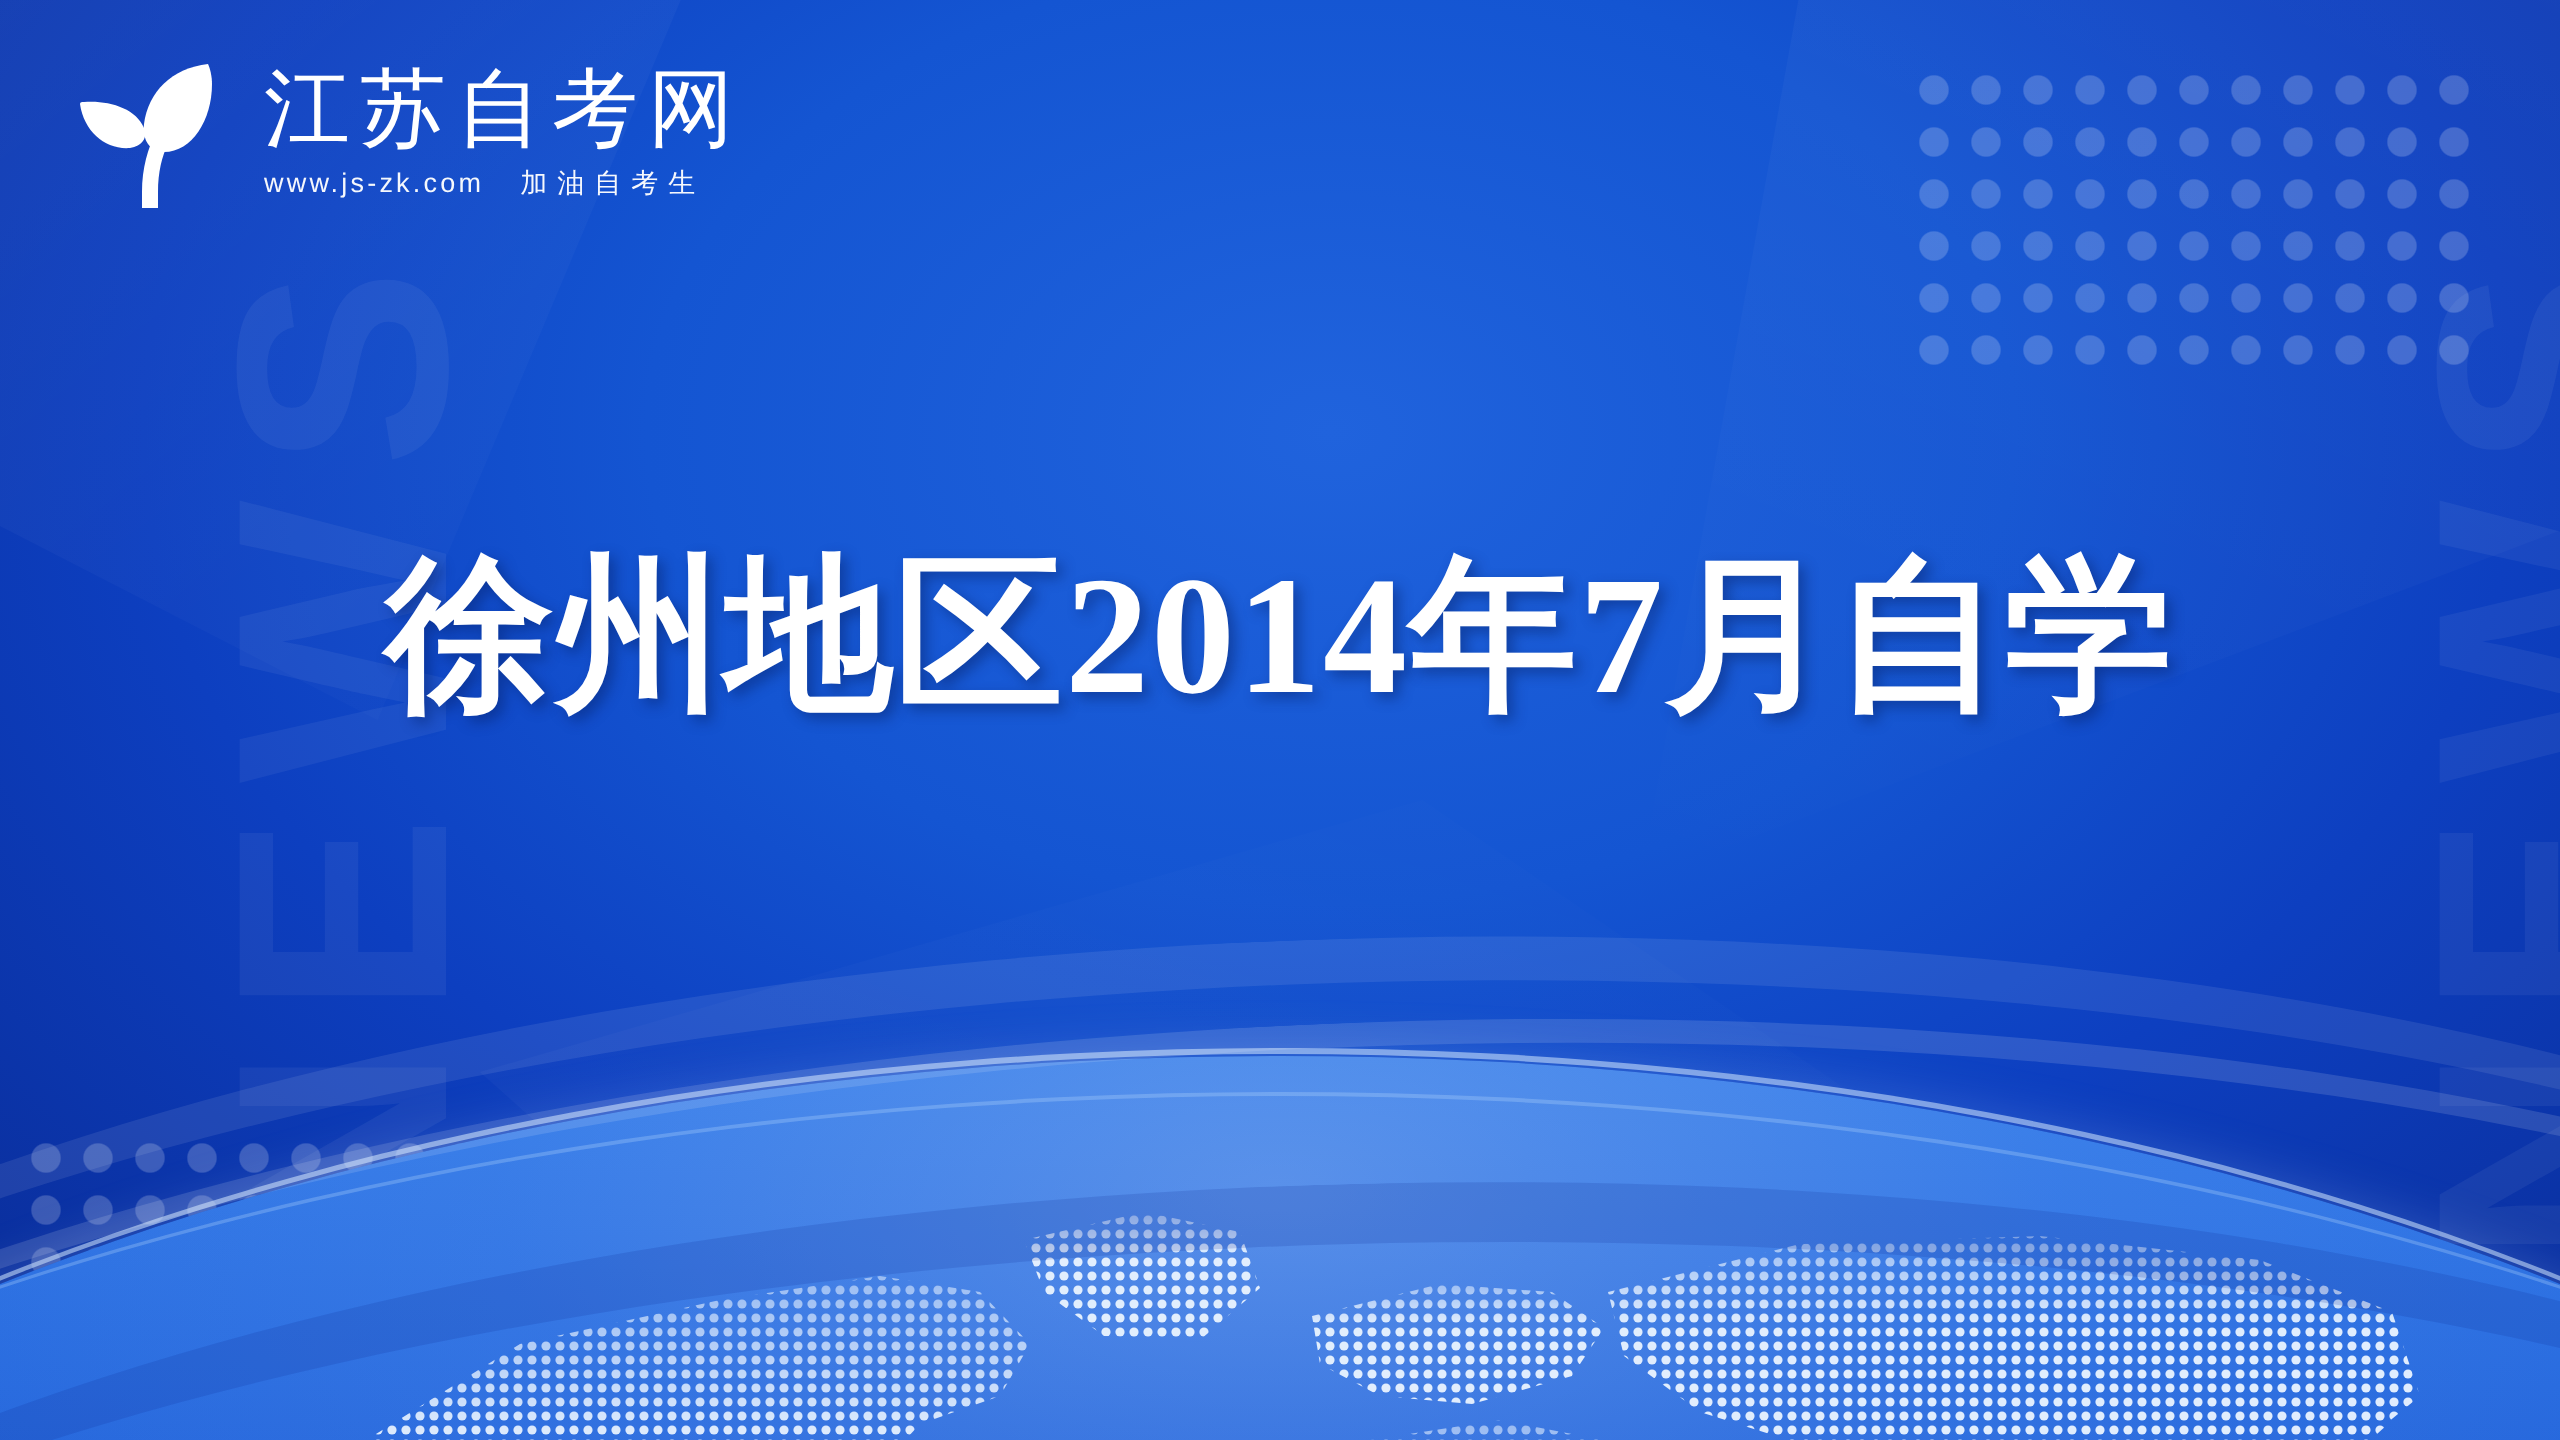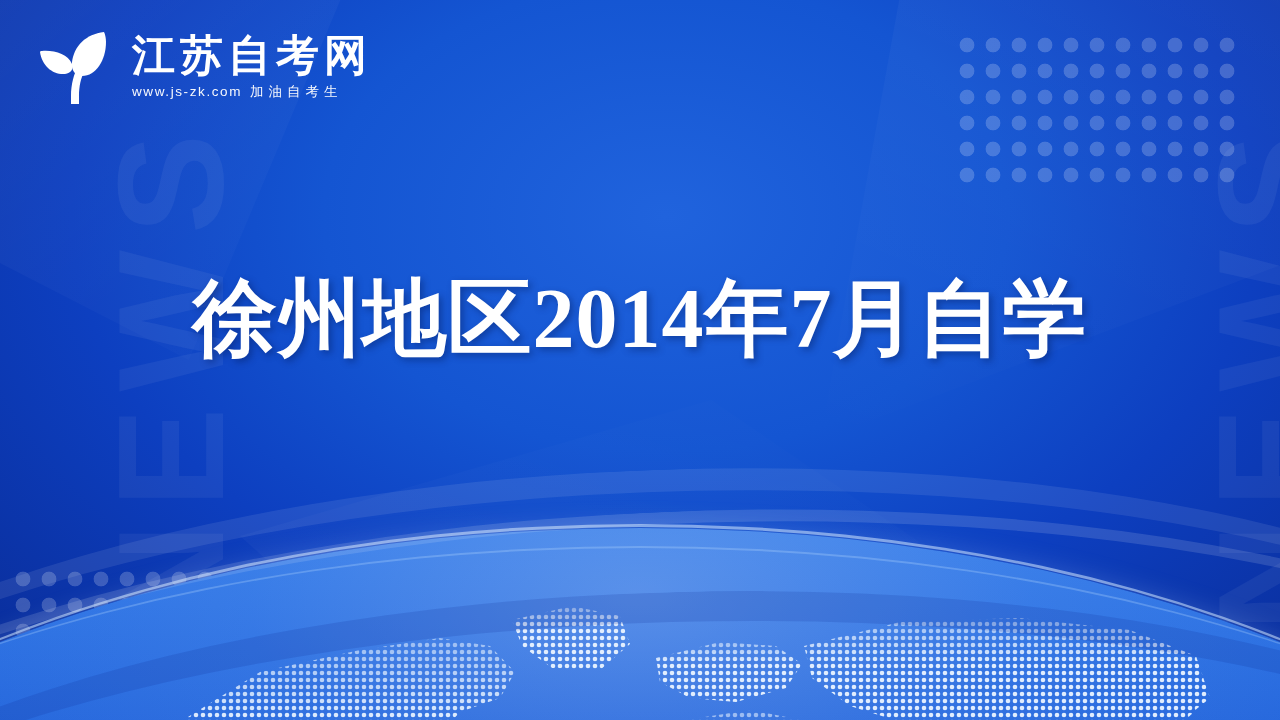--- a/index.html
+++ b/index.html
@@ -191,36 +191,36 @@
     height: 82px;
     flex: none;
   }
   .logo-text {
     display: flex;
     flex-direction: column;
     gap: 4px;
   }
   .logo-title {
     font-size: 43px;
-    font-weight: 700;
+    font-weight: 400;
     color: #ffffff;
     letter-spacing: 5px;
     line-height: 1.05;
     white-space: nowrap;
   }
   .logo-sub {
     font-size: 13.5px;
     color: #ffffff;
     letter-spacing: 1.6px;
     white-space: nowrap;
     opacity: 0.96;
   }
   .logo-sub .cn {
     letter-spacing: 5px;
-    margin-left: 8px;
+    margin-left: 18px;
   }
 
   
   .headline {
     position: absolute;
     left: 0;
     right: 0;
     top: 272px;
     text-align: center;
     pointer-events: none;

